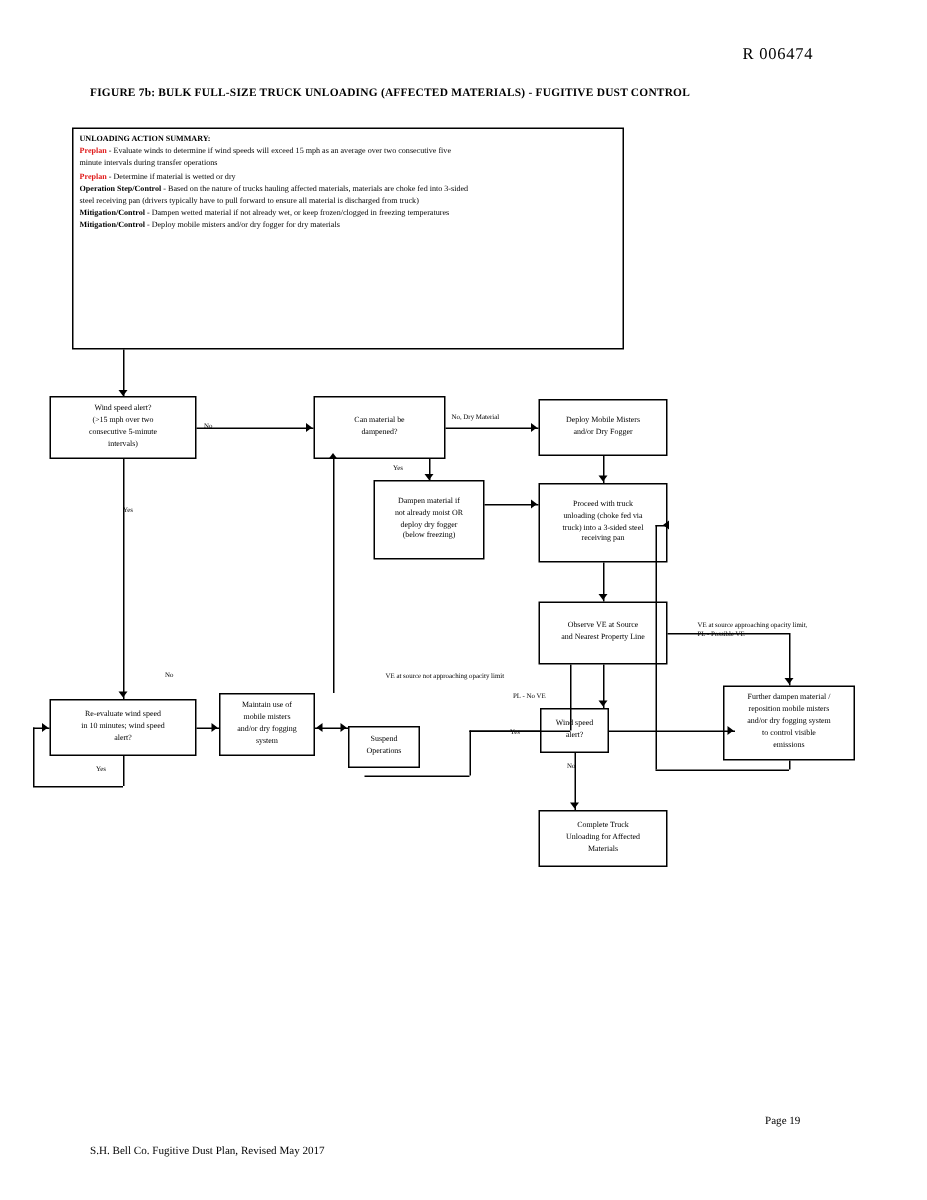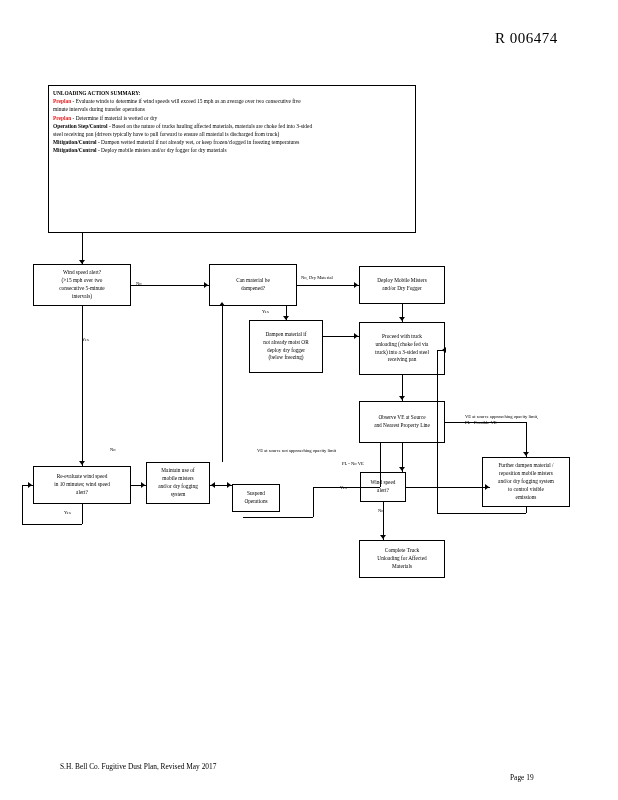--- a/index.html
+++ b/index.html
@@ -2,21 +2,21 @@
 <html><head>
 <meta charset="utf-8">
 <style>
   html,body{margin:0;padding:0;background:#ffffff;}
   body{
     width:618px;height:800px;position:relative;overflow:hidden;
     font-family:"Liberation Serif", serif;color:#000000;
   }
   .page{position:absolute;left:0;top:0;width:618px;height:800px;}
 
-  .doc-id{position:absolute;left:495px;top:30px;font-size:15px;letter-spacing:.5px;}
+  .doc-id{position:absolute;left:495px;top:30px;font-size:11px;letter-spacing:.5px;}
   .fig-title{position:absolute;left:60px;top:57px;font-size:7.6px;font-weight:bold;letter-spacing:.15px;white-space:nowrap;}
 
   
   .summary-box{
     position:absolute;left:48px;top:85px;width:368px;height:148px;
     border:1.2px solid #000;box-sizing:border-box;padding:3px 4px 0 4px;
     font-size:5.4px;line-height:1.52;
   }
   .summary-box .ln{display:block;white-space:nowrap;overflow:hidden;}
   .kw-red{color:#e01b1b;font-weight:bold;}
@@ -36,28 +36,29 @@
   
   .ln-h{position:absolute;height:0;border-top:1.1px solid #000;}
   .ln-v{position:absolute;width:0;border-left:1.1px solid #000;}
   .arw{position:absolute;width:0;height:0;}
   .arw.r{border-top:3px solid transparent;border-bottom:3px solid transparent;border-left:4px solid #000;}
   .arw.l{border-top:3px solid transparent;border-bottom:3px solid transparent;border-right:4px solid #000;}
   .arw.d{border-left:3px solid transparent;border-right:3px solid transparent;border-top:4px solid #000;}
   .arw.u{border-left:3px solid transparent;border-right:3px solid transparent;border-bottom:4px solid #000;}
 
   .footer-left{position:absolute;left:60px;top:762px;font-size:7.4px;}
-  .footer-right{position:absolute;left:510px;top:742px;font-size:7.4px;margin-top:31px;}
+  .footer-right{position:absolute;left:510px;top:742px;font-size:7.4px;}
 </style>
 </head>
 <body>
 
 <div class="page">
 
   <div class="doc-id">R  006474</div>
+  <div class="fig-title">FIGURE 7b:  BULK FULL-SIZE TRUCK UNLOADING (AFFECTED MATERIALS) - FUGITIVE DUST CONTROL</div>
 
   <div class="summary-box">
     <span class="ln"><span class="kw-blk">UNLOADING ACTION SUMMARY:</span></span>
     <div id="summary-lines">
         <span class="ln"><span class="kw-red" style="color: rgb(224, 27, 27);">Preplan</span><span> - Evaluate winds to determine if wind speeds will exceed 15 mph as an average over two consecutive five</span></span>
         <span class="ln"><span>minute intervals during transfer operations</span></span>
         <span class="ln"><span class="kw-red" style="color: rgb(224, 27, 27);">Preplan</span><span> - Determine if material is wetted or dry</span></span>
         <span class="ln"><span class="kw-blk" style="color: rgb(0, 0, 0);">Operation Step/Control</span><span> - Based on the nature of trucks hauling affected materials, materials are choke fed into 3-sided</span></span>
         <span class="ln"><span>steel receiving pan (drivers typically have to pull forward to ensure all material is discharged from truck)</span></span>
         <span class="ln"><span class="kw-blk" style="color: rgb(0, 0, 0);">Mitigation/Control</span><span> - Dampen wetted material if not already wet, or keep frozen/clogged in freezing temperatures</span></span>

